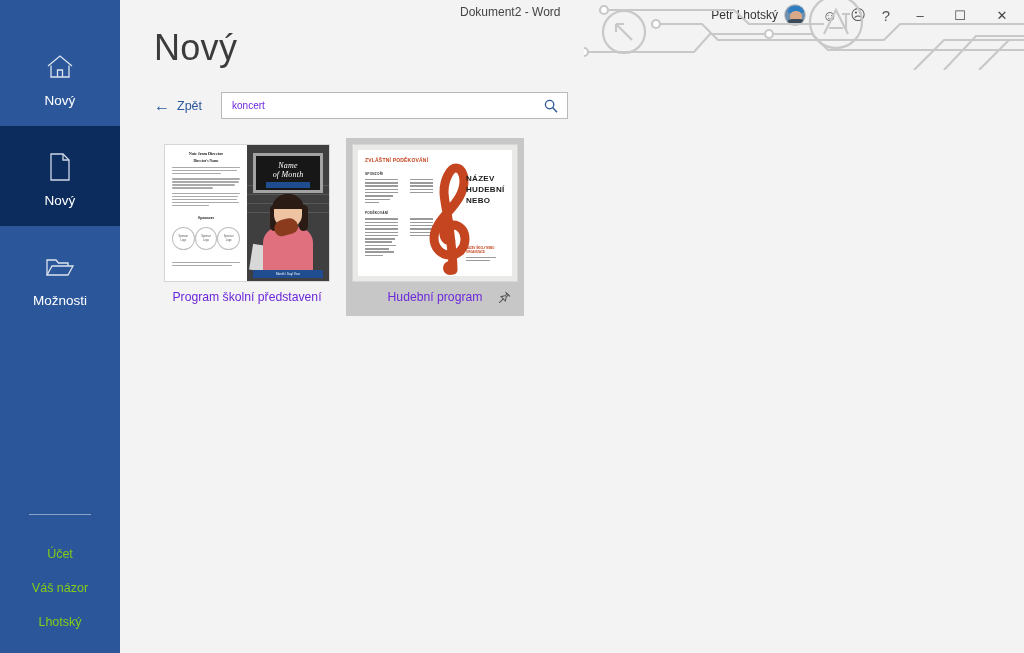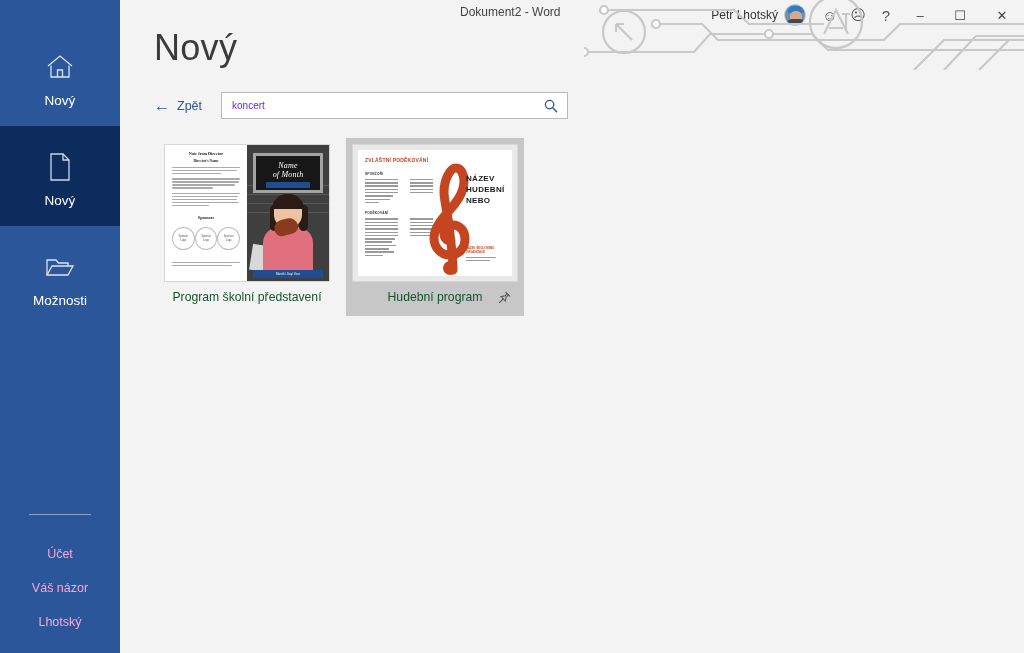--- a/index.html
+++ b/index.html
@@ -47,21 +47,21 @@
   }
   .sep {
     width: 62px; height: 1px;
     background: rgba(255,255,255,.45);
     margin: 0 auto 22px auto;
   }
   .slink {
     display: block;
     text-align: center;
     font-size: 12.5px;
-    color: #f9a8d4;
+    color: #84cc16;
     padding: 10px 0;
     cursor: pointer;
     text-decoration: none;
   }
 
   
   .main {
     flex: 1 1 auto;
     position: relative;
     background: #f3f3f3;
@@ -190,21 +190,21 @@
     background: #ffffff;
     border: 1px solid #d6d6d6;
     overflow: hidden;
     position: relative;
     margin: 0 auto;
   }
   .tcaption {
     display: flex; align-items: center; justify-content: center;
     height: 30px;
     font-size: 12.2px;
-    color: #14532d;
+    color: #6d28d9;
     position: relative;
     padding: 0 4px;
   }
   .pin {
     position: absolute; right: 6px; top: 50%;
     transform: translateY(-50%);
     width: 16px; height: 16px;
     display: flex; align-items: center; justify-content: center;
     cursor: pointer;
   }

